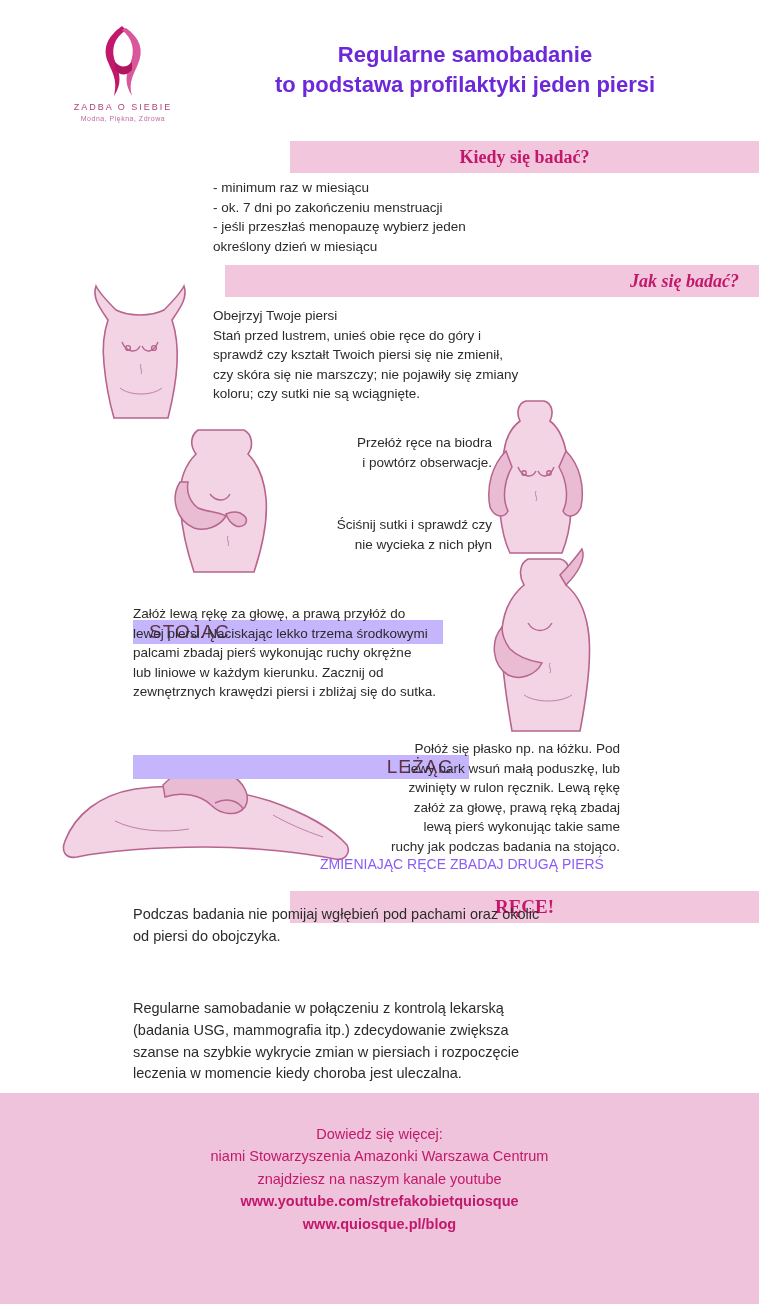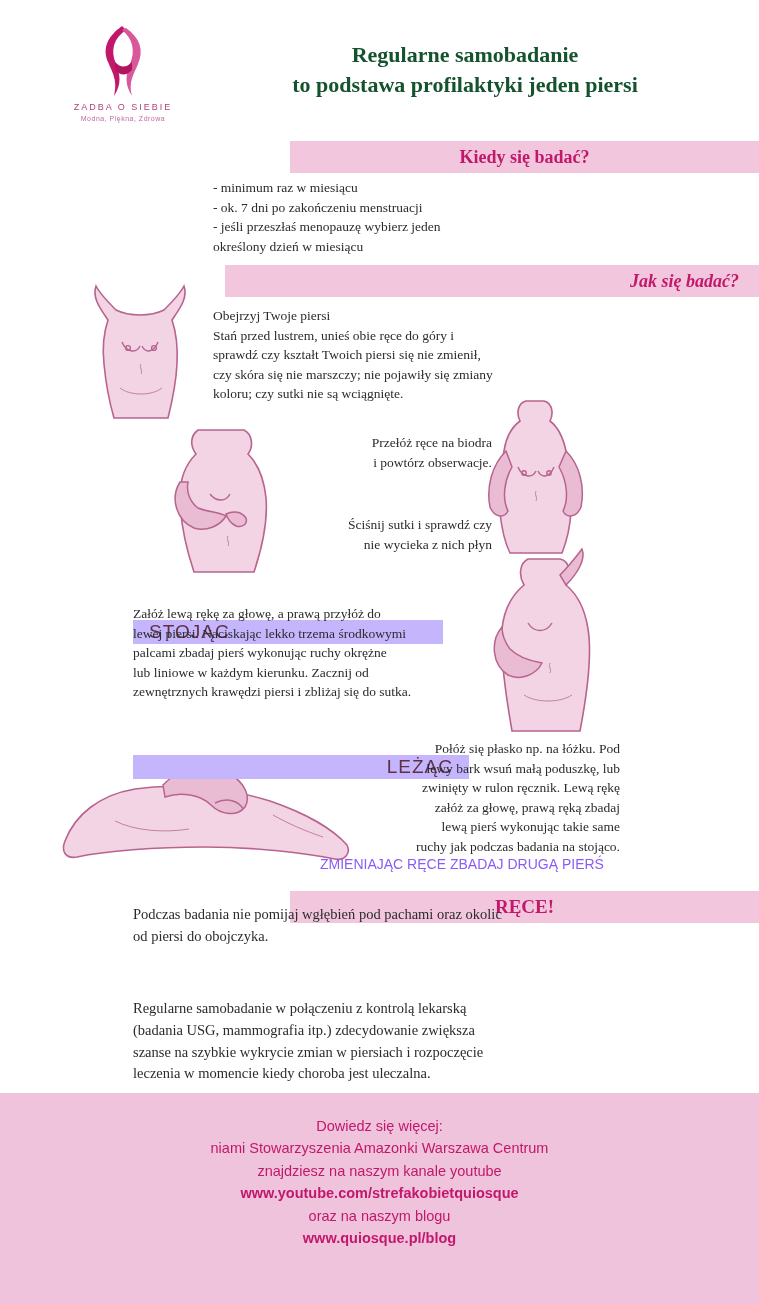--- a/index.html
+++ b/index.html
@@ -45,24 +45,24 @@
     margin-top: 3px;
   }
 
   
   .main-title {
     position: absolute;
     left: 180px;
     top: 40px;
     width: 570px;
     text-align: center;
-    font-family: Liberation Serif, serif;
+    font-family: Liberation Sans, sans-serif;
     font-weight: bold;
     font-size: 22px;
-    color: #14532d;
+    color: #6d28d9;
     line-height: 1.35;
   }
 
   
   .bar {
     position: absolute;
     background: #f2c7de;
     height: 32px;
     line-height: 32px;
     font-family: "Liberation Serif", serif;
@@ -89,21 +89,20 @@
   }
   #bar-stojac { left: 133px; top: 581px; width: 310px; padding-left: 16px; box-sizing: border-box; }
   #bar-lezac  { left: 133px; top: 716px; width: 336px; padding-right: 16px; box-sizing: border-box; text-align: right; }
 
   
   .txt {
     position: absolute;
     font-size: 13.5px;
     line-height: 1.45;
     color: #2b2b2b;
-    font-family: Liberation Serif, serif;
   }
   #txt-kiedy { left: 213px; top: 178px; width: 420px; }
   #txt-jak   { left: 213px; top: 306px; width: 320px; }
   #txt-biodra{ left: 312px; top: 433px; width: 180px; text-align: right; }
   #txt-sutki { left: 292px; top: 515px; width: 200px; text-align: right; }
   #txt-stojac{ left: 133px; top: 604px; width: 330px; }
   #txt-lezac { left: 380px; top: 739px; width: 240px; text-align: right; }
   #txt-zmieniajac {
     position: absolute;
     left: 320px; top: 856px; width: 440px;
@@ -116,21 +115,21 @@
 
   
   .footer {
     position: absolute;
     left: 0;
     top: 1093px;
     width: 759px;
     height: 211px;
     background: #efc3dc;
     text-align: center;
-    padding-top: 22px;
+    padding-top: 30px;
     box-sizing: border-box;
   }
   .footer-line {
     font-size: 14.5px;
     color: #c2186b;
     line-height: 1.55;
   }
   .footer-line.bold { font-weight: bold; }
 
   
@@ -252,17 +251,16 @@
   <div class="txt" id="txt-wazne2" style="white-space: pre-line;">Regularne samobadanie w połączeniu z kontrolą lekarską
 (badania USG, mammografia itp.) zdecydowanie zwiększa
 szanse na szybkie wykrycie zmian w piersiach i rozpoczęcie
 leczenia w momencie kiedy choroba jest uleczalna.</div>
 
   <div class="footer">
     <div class="footer-line">Dowiedz się więcej:</div>
     <div class="footer-line">niami Stowarzyszenia Amazonki Warszawa Centrum</div>
     <div class="footer-line">znajdziesz na naszym kanale youtube</div>
     <div class="footer-line bold">www.youtube.com/strefakobietquiosque</div>
-    <div class="footer-line">oraz na naszym blogu</div>
     <div class="footer-line bold">www.quiosque.pl/blog</div>
   </div>
 
 </div>
 
 </body></html>

